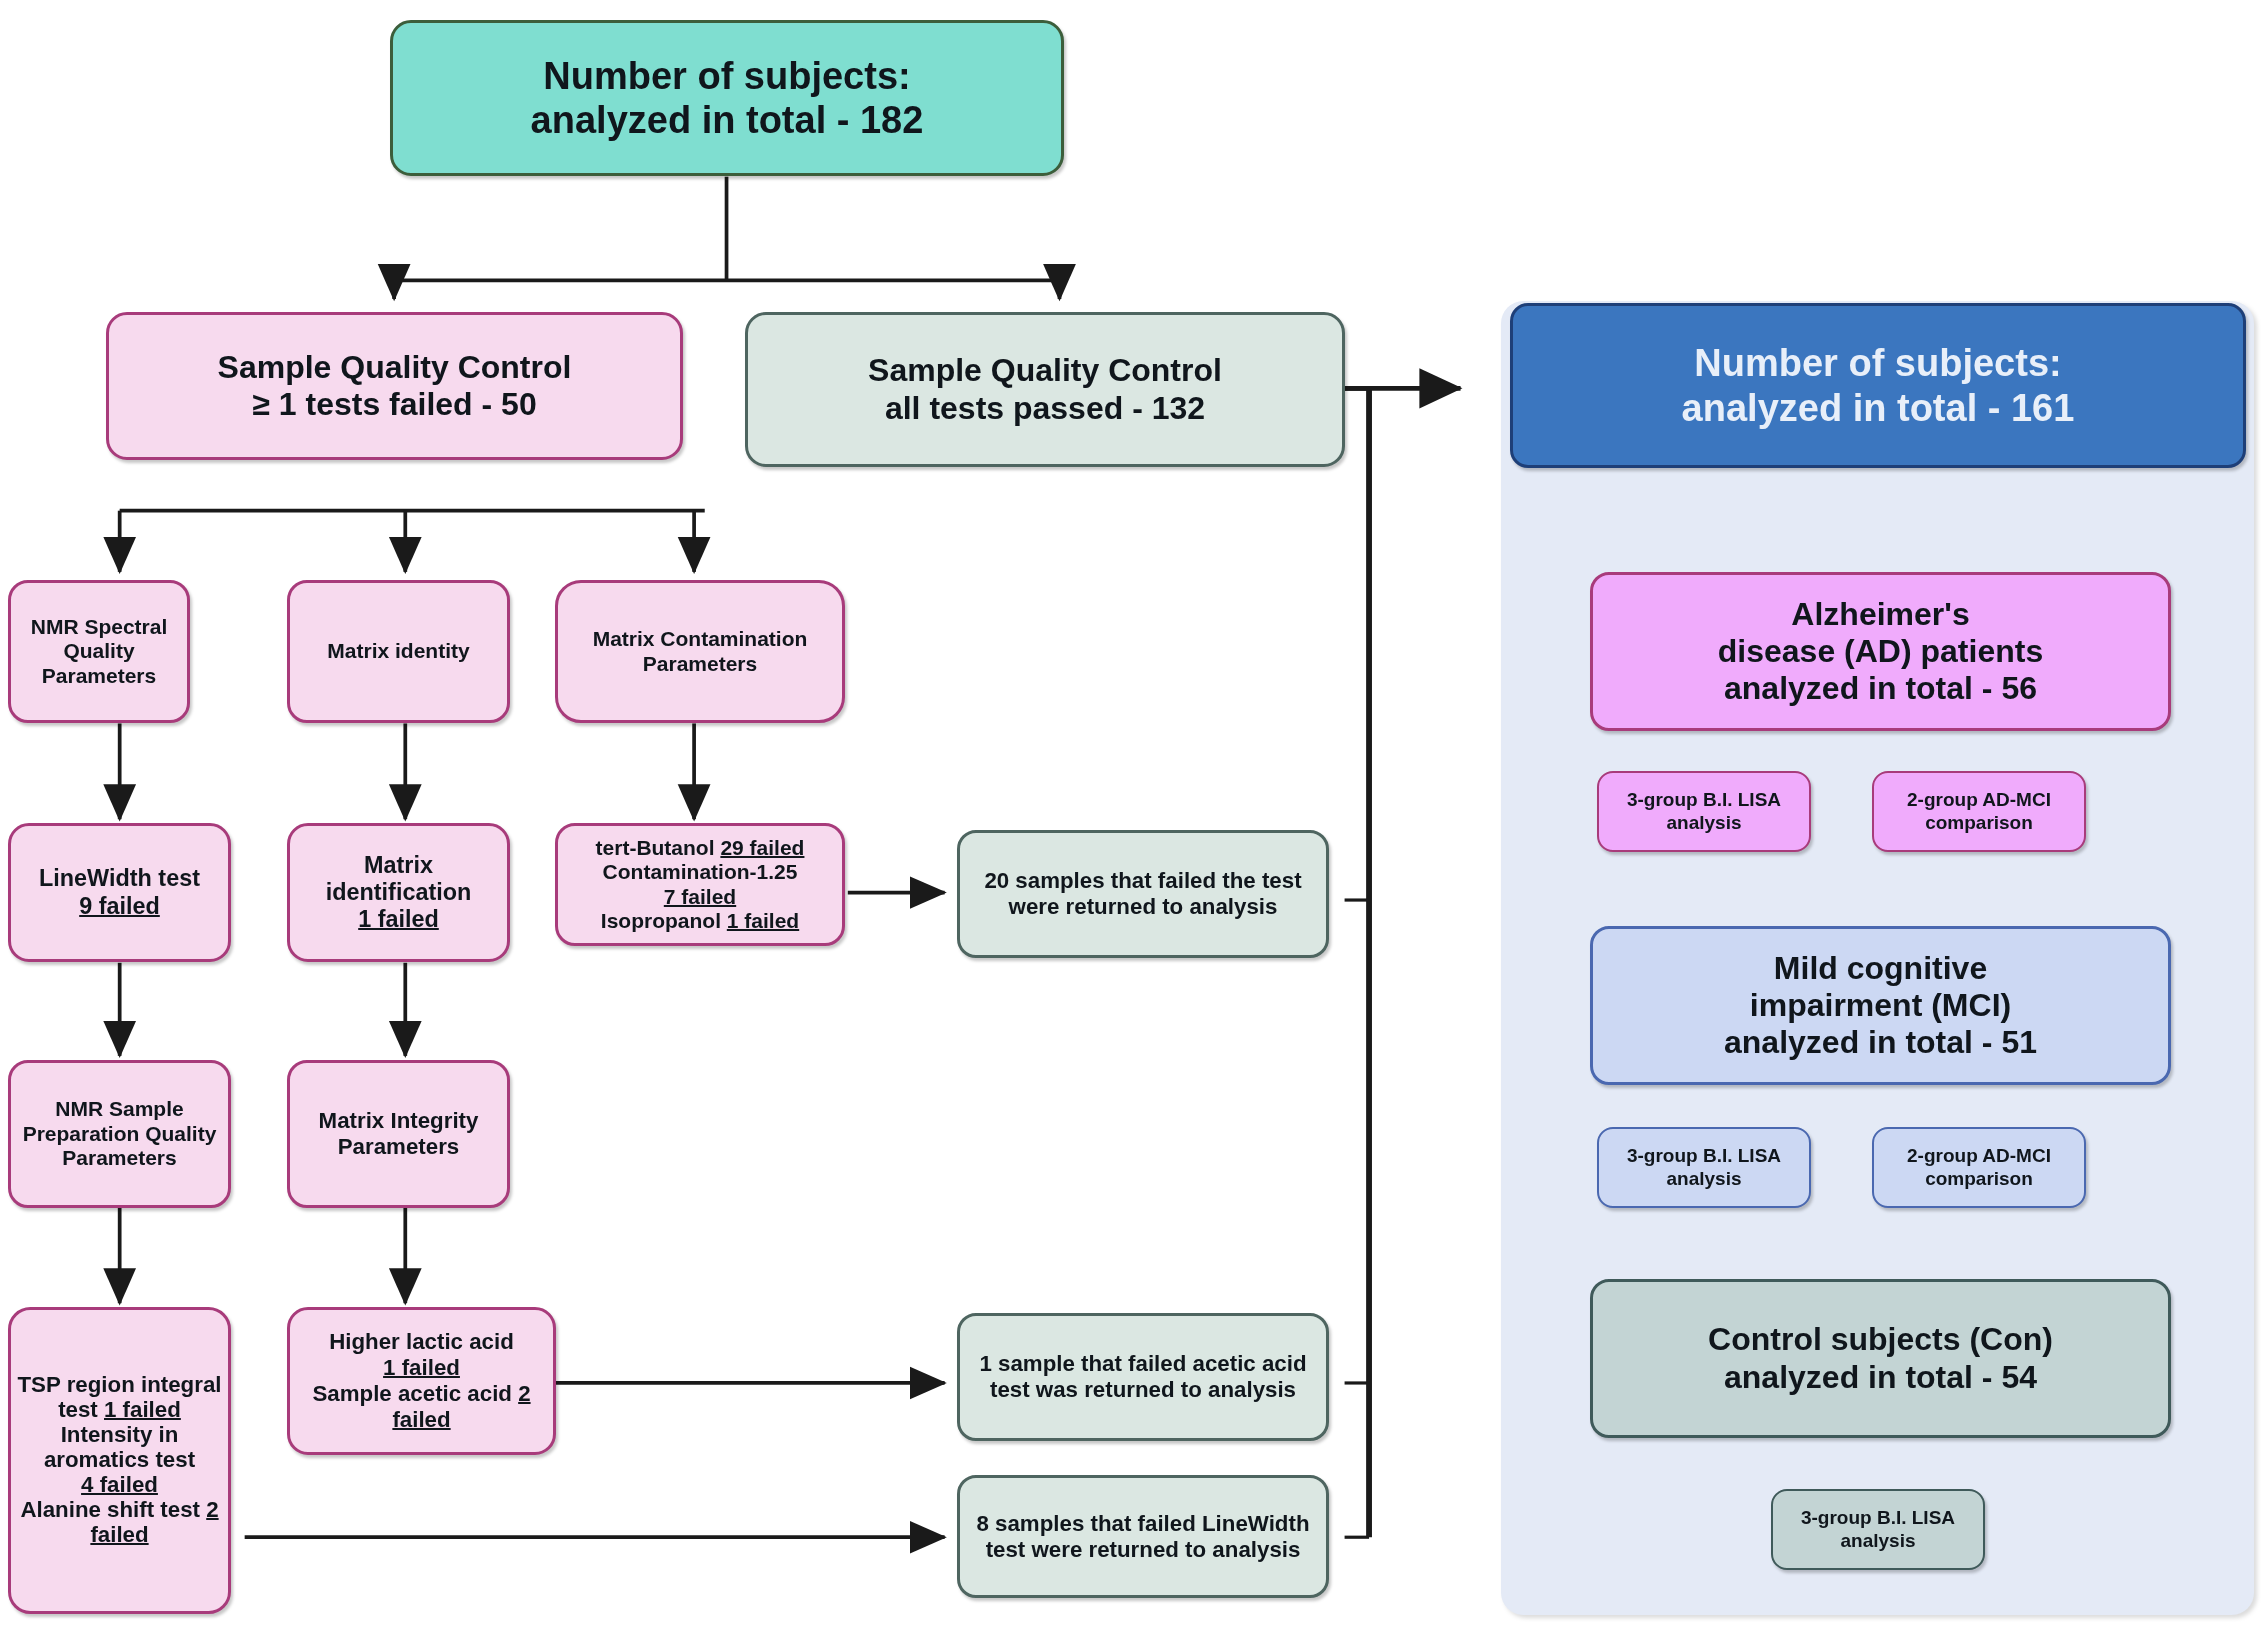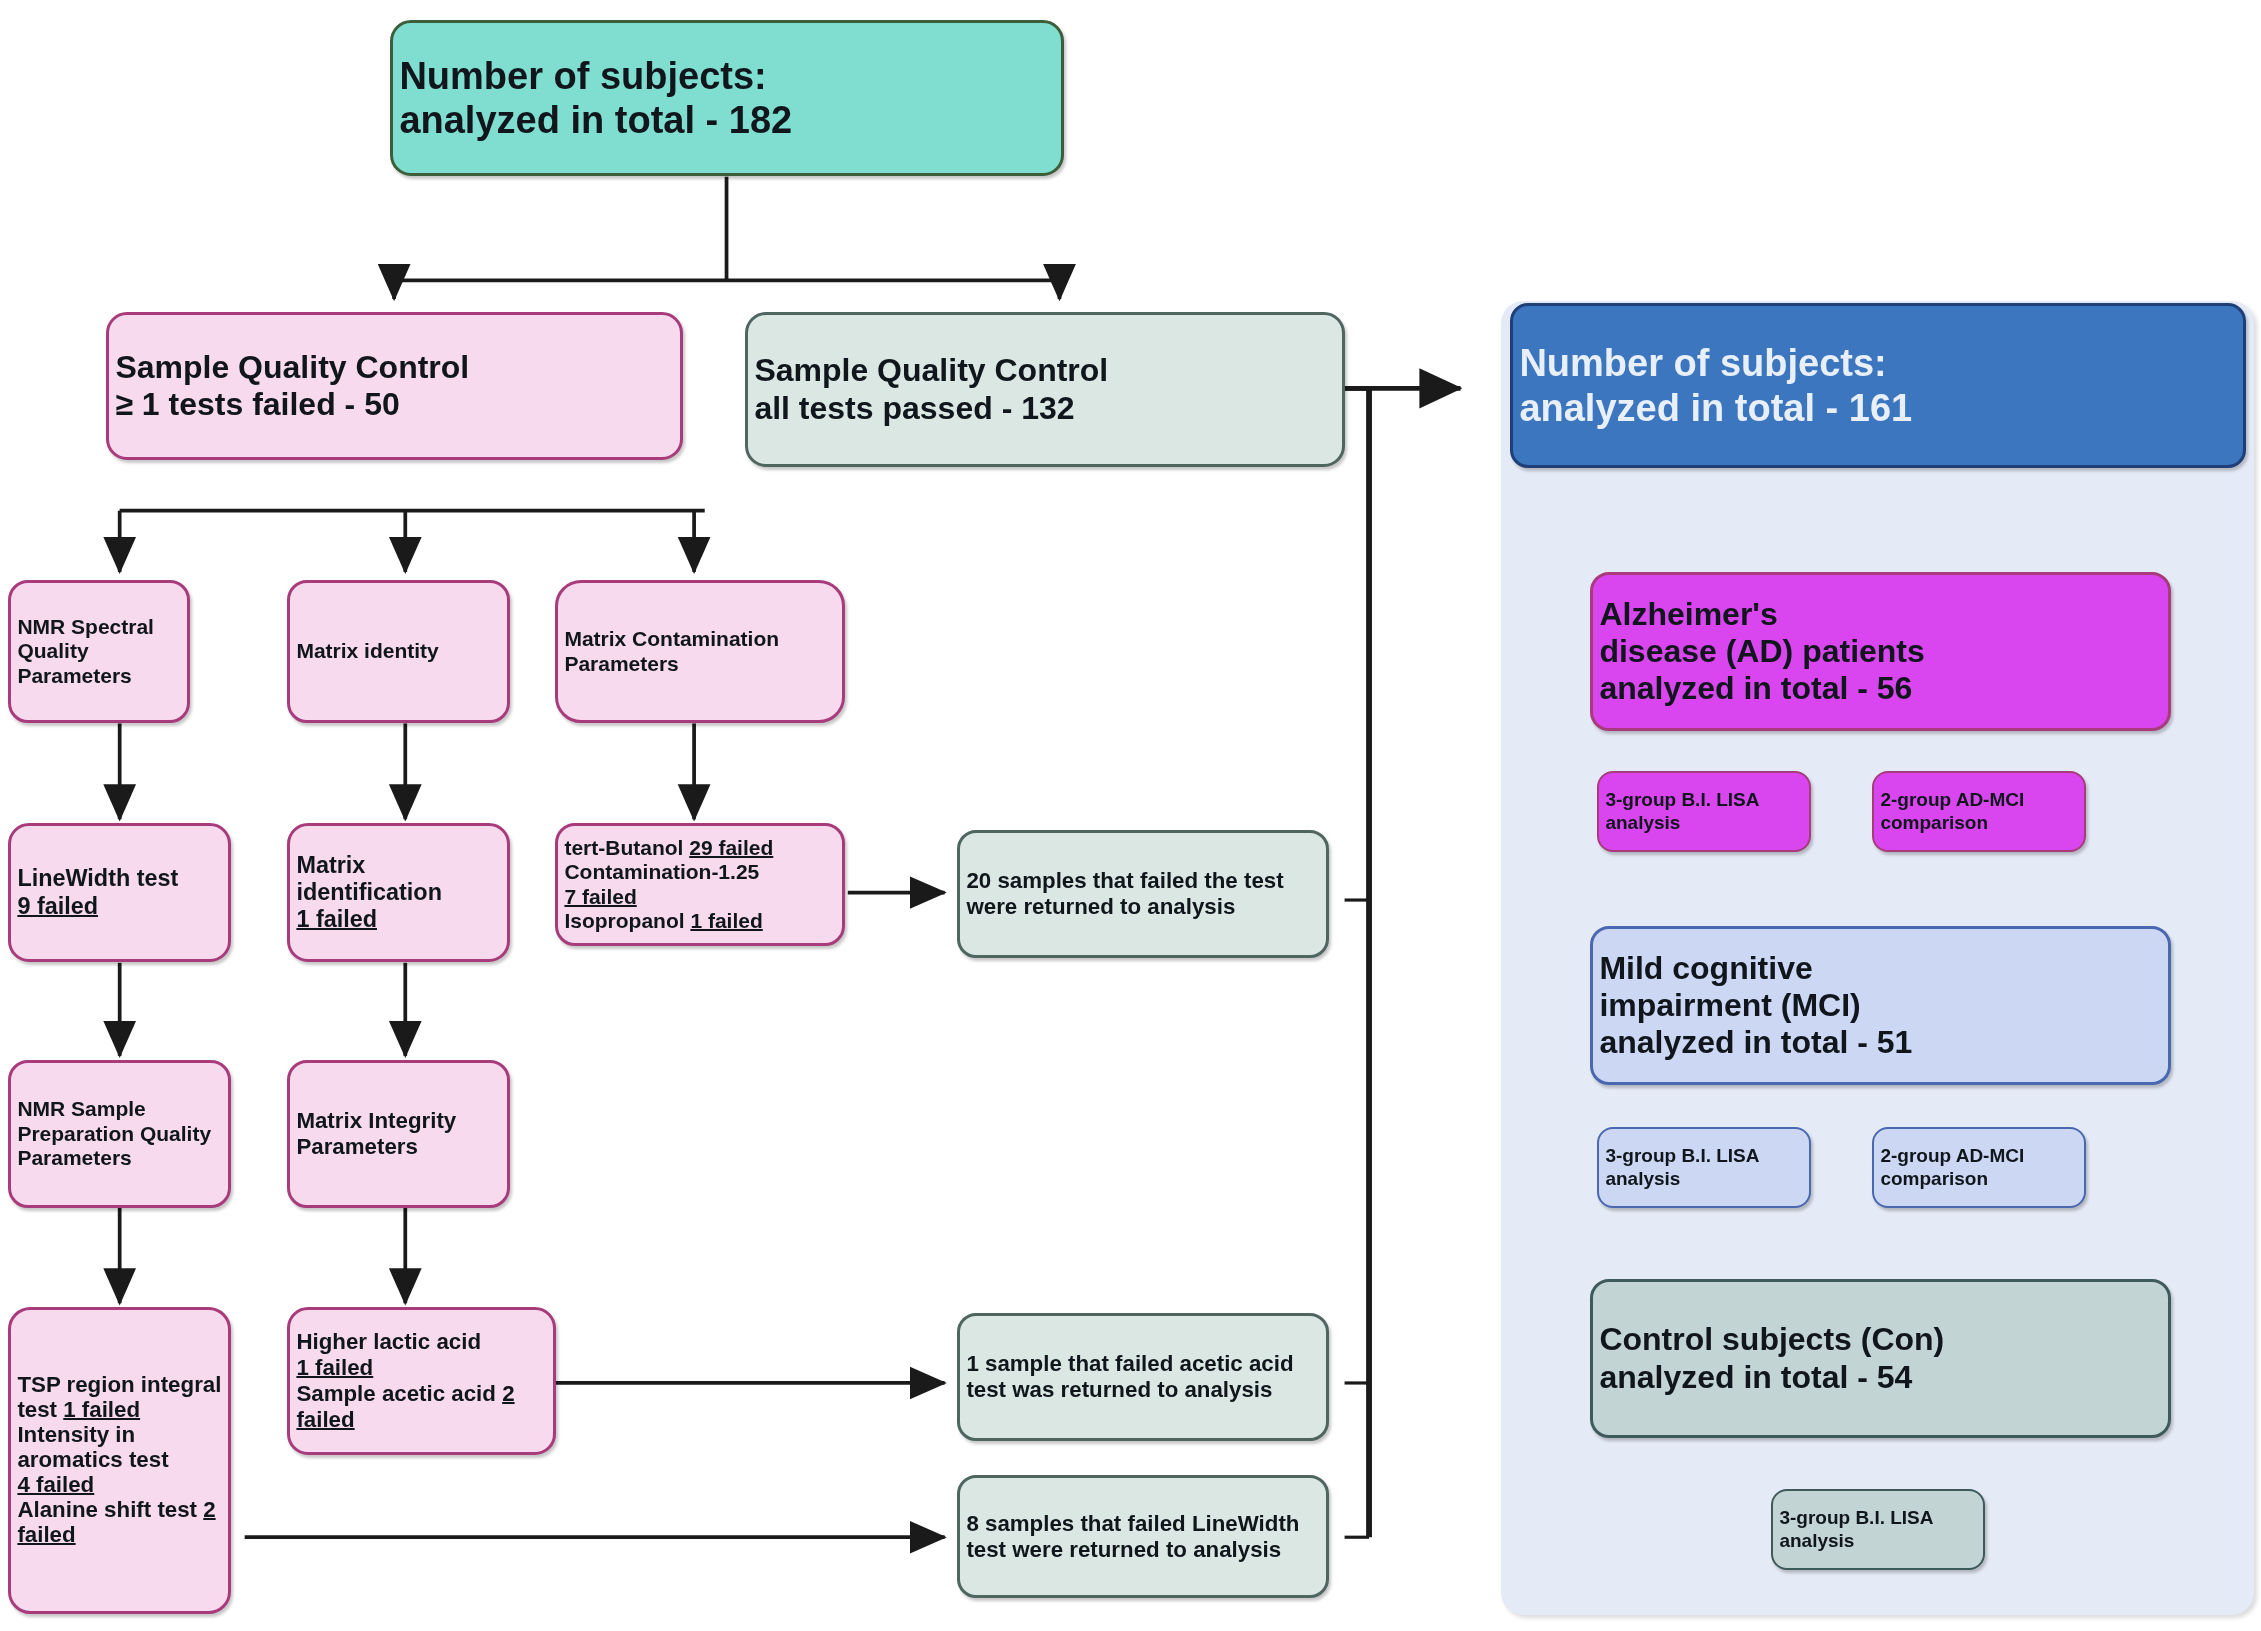--- a/index.html
+++ b/index.html
@@ -6,39 +6,40 @@
   body{font-family:"Liberation Sans","DejaVu Sans",sans-serif;}
   #stage{position:relative;width:2261px;height:1632px;background:#ffffff;overflow:hidden;}
 
   
   .node{
     position:absolute;
     box-sizing:border-box;
     display:flex;
     align-items:center;
     justify-content:center;
+    text-align:center;
     font-weight:bold;
     color:#10161c;
     line-height:1.16;
     border-style:solid;
     border-width:3.2px;
     border-radius:18px;
     padding:3.2px 6.4px;
     filter:drop-shadow(2.7px 3.2px 1.6px rgba(0,0,0,0.22));
     -webkit-font-smoothing:antialiased;
   }
   .node .txt{width:100%;}
   .node u{text-decoration:underline;text-underline-offset:1.1px;}
 
   
   .teal  {background:#7fded0;border-color:#3c5e3b;}
   .pink  {background:#f7daee;border-color:#a83b7b;}
   .sage  {background:#dbe7e2;border-color:#4e6560;}
   .blue  {background:#3b76bf;border-color:#1e3f78;color:#e8eff9;}
-  .lilac {background:#d946ef;border-color:#a83b7b;}
+  .lilac {background:#f0abfc;border-color:#a83b7b;}
   .peri  {background:#ccd8f3;border-color:#4a68b0;}
   .stone {background:#c3d4d4;border-color:#3f5a5a;}
 
   
   #rightpanel{
     position:absolute;
     left:1501px;top:301px;width:753px;height:1314px;
     background:#e4eaf6;
     border-radius:22.3px;
     filter:drop-shadow(3.2px 3.7px 2.1px rgba(0,0,0,0.14));

